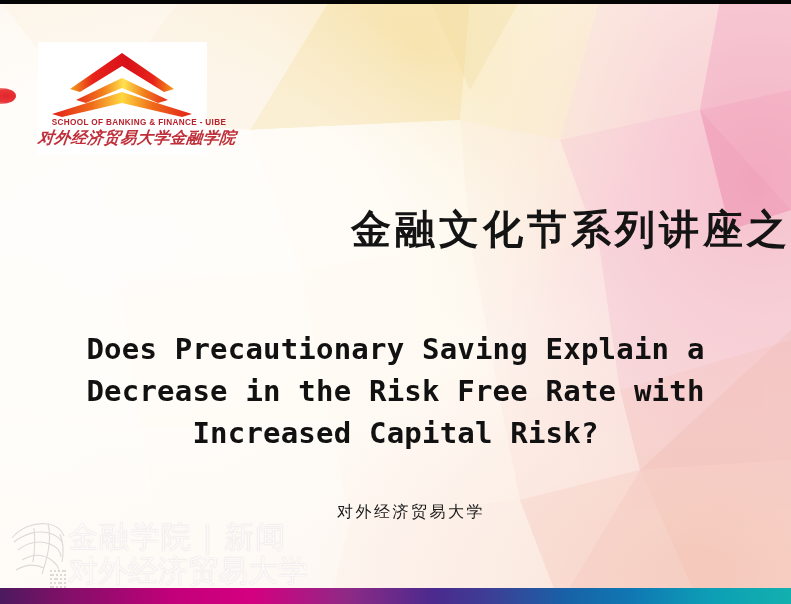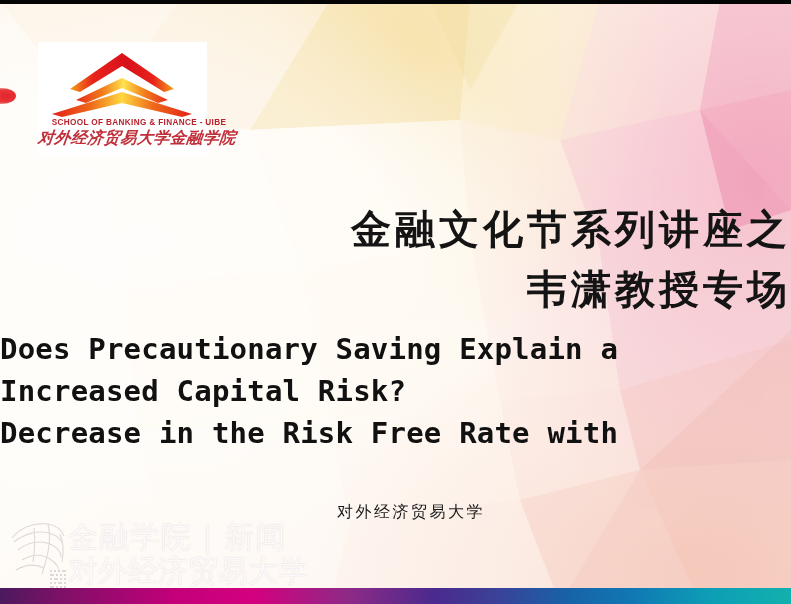--- a/index.html
+++ b/index.html
@@ -107,21 +107,21 @@
     letter-spacing: 4px;
     white-space: nowrap;
   }
   .cn-title-1 { top: 202px; font-size: 40px; }
   .cn-title-2 { top: 262px; font-size: 40px; }
 
   .en-title {
     position: absolute;
     left: 0;
     width: 791px;
-    text-align: left;
+    text-align: center;
     font-family: "DejaVu Sans Mono", monospace;
     font-weight: bold;
     font-size: 29px;
     line-height: 42px;
     color: #111111;
     letter-spacing: 0.2px;
   }
   .en-title { top: 328px; }
   .en-line { display: block; white-space: nowrap; }
 
@@ -262,26 +262,25 @@
       </defs>
       <path d="M76 5 L128 41 L118 44 L76 18 L34 44 L24 41 Z" fill="url(#gTop)"></path>
       <path d="M76 30 L122 52 L112 55 L76 40 L40 55 L30 52 Z" fill="url(#gMid)"></path>
       <path d="M76 44 L146 66 L136 69 L76 55 L16 69 L6 66 Z" fill="url(#gBot)"></path>
     </svg>
     <div class="logo-en">SCHOOL OF BANKING &amp; FINANCE - UIBE</div>
     <div class="logo-cn">对外经济贸易大学金融学院</div>
   </div>
 
   <div class="cn-title cn-title-1">金融文化节系列讲座之</div>
-  <div class="cn-title cn-title-2">韦潇教授专场</div>
 
   <div class="en-title">
     <span class="en-line">Does Precautionary Saving Explain a</span>
+    <span class="en-line">Decrease in the Risk Free Rate with</span>
     <span class="en-line">Increased Capital Risk?</span>
-    <span class="en-line">Decrease in the Risk Free Rate with</span>
   </div>
 
   <div class="info-block">
     <div class="info-org">对外经济贸易大学</div>
   </div>
 
   <svg class="wm-emblem" viewBox="0 0 70 80" preserveAspectRatio="xMidYMid meet">
     <g fill="none" stroke="#9b8a94" stroke-width="1.1" opacity="0.9">
       <path d="M8 26 C16 16 30 10 44 12 C52 13 58 18 60 24"></path>
       <path d="M10 30 C20 22 33 18 45 21 C53 23 58 28 59 33"></path>

